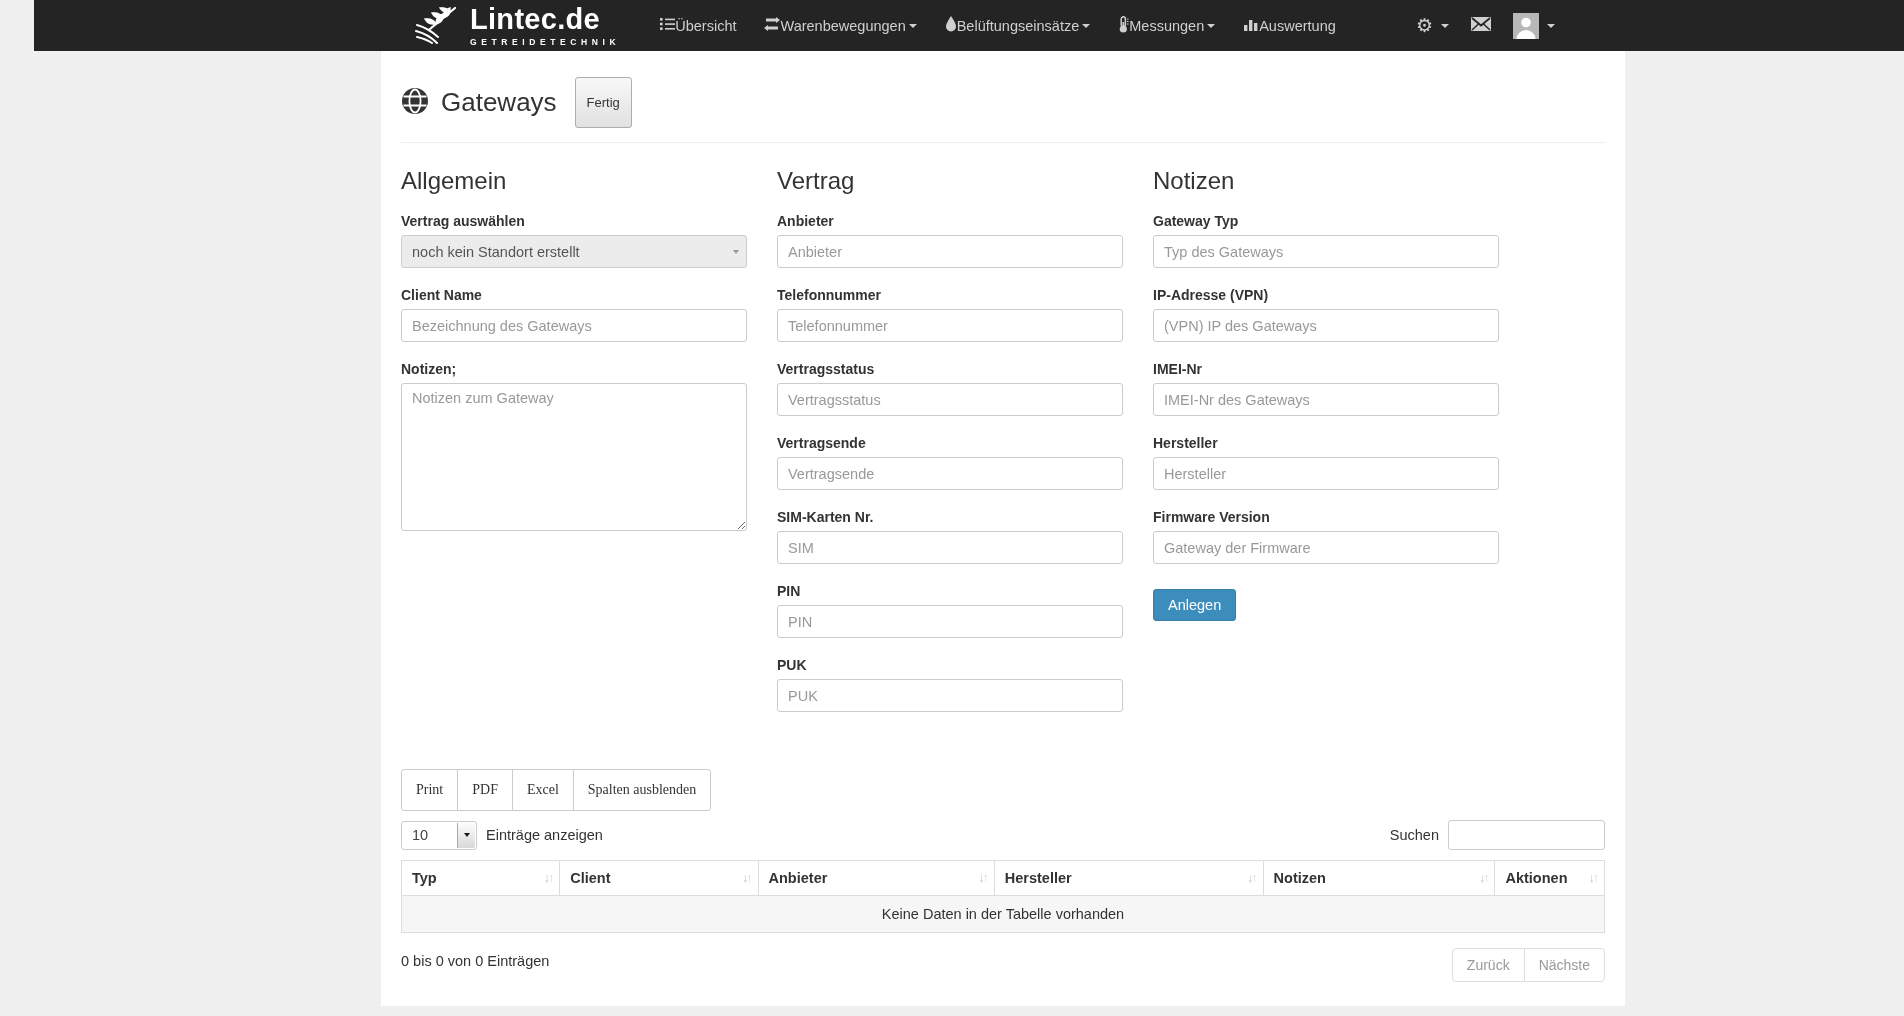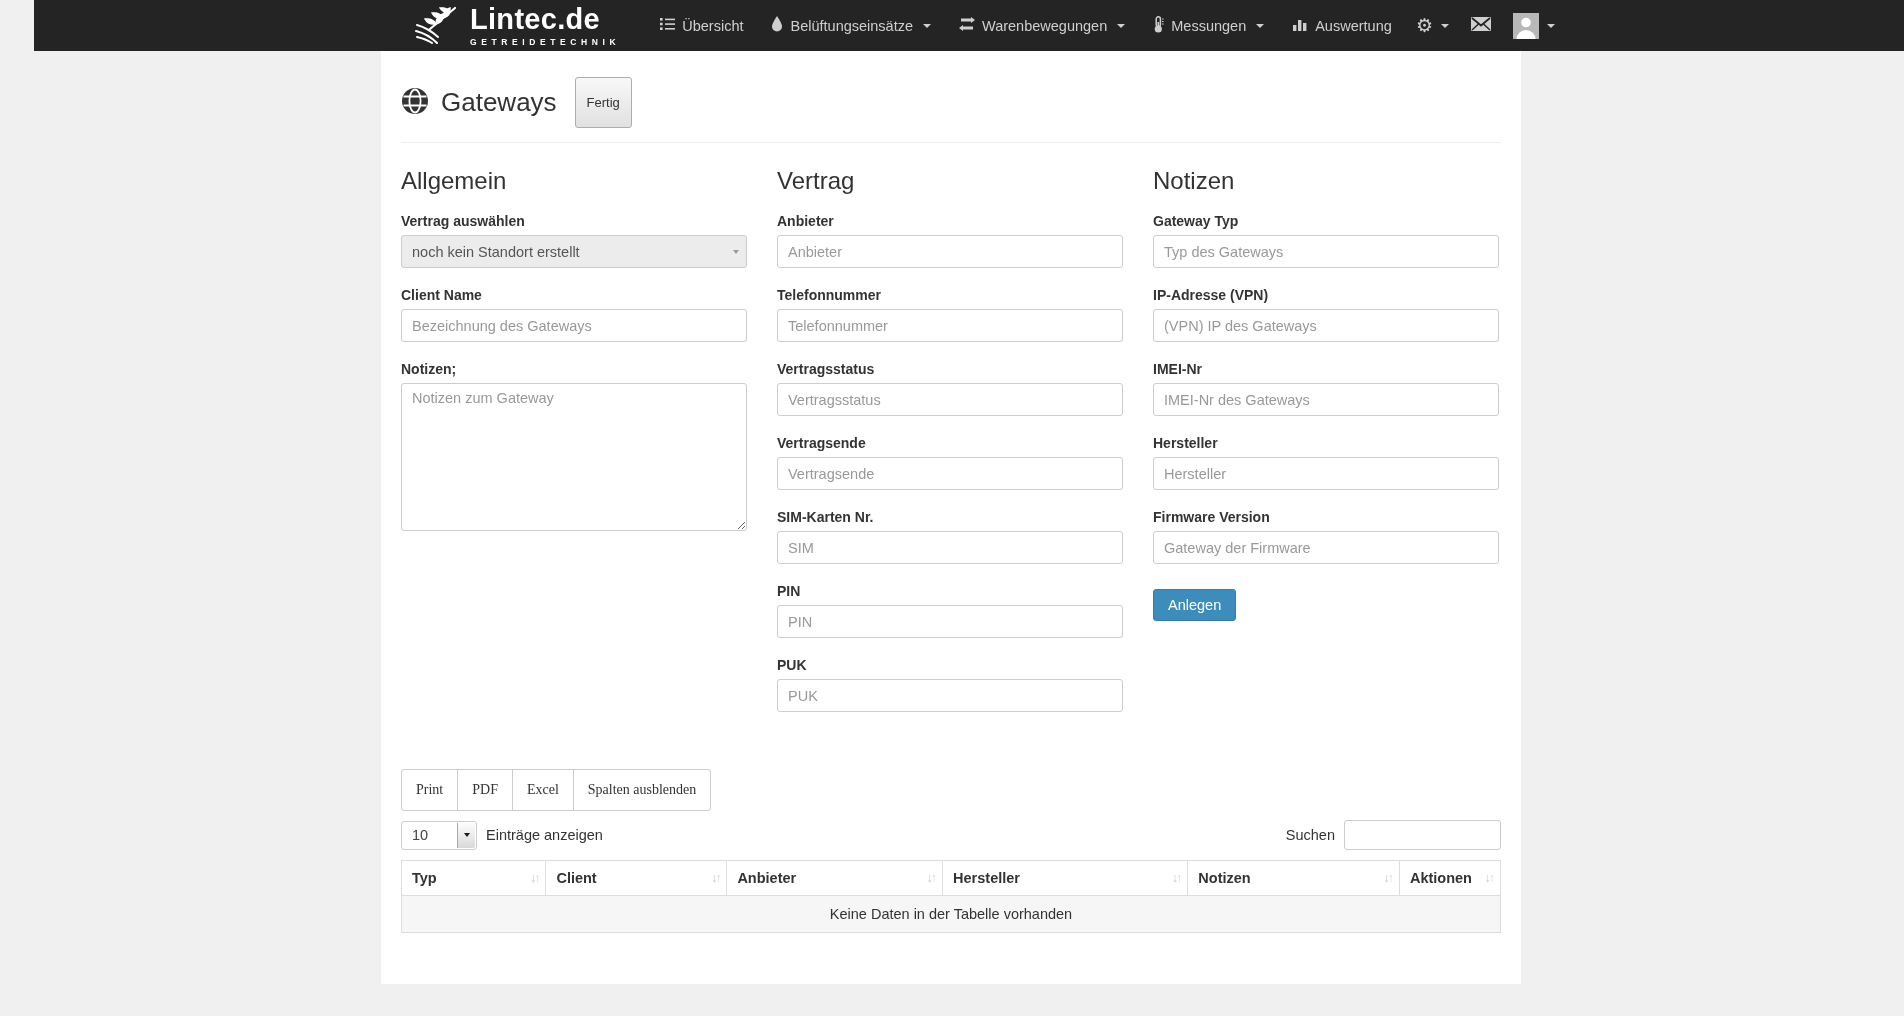--- a/index.html
+++ b/index.html
@@ -11,29 +11,29 @@
     color: #333;
   }
   
   .navbar { height: 51px; background: #242424; margin-left: 34px; }
   .nav-inner { width: 1140px; margin-left: 381px; height: 100%; display: flex; align-items: center; }
   .brand { display: flex; align-items: center; gap: 9px; margin-right: 26px; cursor: pointer; text-decoration: none; }
   .brand-text { display: flex; flex-direction: column; }
   .brand-title { color: #fff; font-size: 29px; font-weight: bold; line-height: 1; letter-spacing: 0.3px; }
   .brand-sub { color: #fff; font-size: 8.5px; font-weight: bold; letter-spacing: 4.6px; margin-top: 3px; }
   .nav-links { display: flex; height: 100%; }
-  .nav-link { display: flex; align-items: center; gap: 7px; padding: 0 14px; color: #cfcfcf; font-size: 14.5px; cursor: pointer; }
+  .nav-link { display: flex; align-items: center; padding: 0 14px; color: #cfcfcf; font-size: 14.5px; cursor: pointer; }
   .caret { width: 0; height: 0; border-left: 4px solid transparent; border-right: 4px solid transparent; border-top: 4px solid #cfcfcf; margin-left: 3px; }
   .nav-right { margin-left: auto; display: flex; align-items: center; gap: 22px; }
   .nav-tool { display: flex; align-items: center; gap: 5px; cursor: pointer; }
   .gear-glyph { color: #cfcfcf; font-size: 19px; line-height: 1; font-family: "DejaVu Sans", sans-serif; }
   .avatar-box { width: 26px; height: 26px; background: #b8b8b8; display: inline-block; overflow: hidden; }
 
   
-  .card { width: 1140px; margin-left: 381px; min-height: 933px; background: #fff; padding: 20px 20px 24px 20px; }
+  .card { width: 1244px; margin-left: 381px; min-height: 933px; background: #fff; padding: 20px 20px 24px 20px; }
   .page-header { display: flex; align-items: center; gap: 12px; margin-top: 6px; }
   .page-title { font-size: 26px; font-weight: 400; color: #333; margin: 0; }
   .fertig-btn { font-size: 13px; color: #333; padding: 17px 11px; background: linear-gradient(#f8f8f8, #e1e1e1); border: 1px solid #adadad; border-radius: 3px; margin-left: 6px; cursor: pointer; font-family: inherit; }
   .title-rule { border: 0; border-top: 1px solid #eee; margin: 14px 0 0 0; }
 
   .columns { display: flex; gap: 30px; }
   .form-col { width: 346px; }
   .section-heading { font-size: 24px; font-weight: 400; color: #333; margin: 24px 0 18px 0; }
   .form-group { margin-bottom: 19px; }
   .form-label { display: block; font-size: 14px; font-weight: bold; color: #333; margin-bottom: 6px; }
@@ -119,35 +119,35 @@
             <rect y="5.7" width="2.6" height="2.6"></rect>
               <rect x="5" y="6.3" width="10" height="1.6"></rect>
             <rect y="10.4" width="2.6" height="2.6"></rect>
               <rect x="5" y="11" width="10" height="1.6"></rect>
           </svg>
         </span>
         <span>Übersicht</span>
       </a>
       <a class="nav-link">
         <span>
-          <svg width="12" height="16" viewBox="0 0 12 16">
-            <path d="M6 0 C6 0 1 7 1 10.5 a5 5 0 0 0 10 0 C11 7 6 0 6 0 Z" fill="#cfcfcf"></path>
-          </svg>
-        </span>
-        <span>Belüftungseinsätze</span>
-        <span class="caret"></span>
-      </a>
-      <a class="nav-link">
-        <span>
           <svg width="16" height="14" viewBox="0 0 16 14" fill="#cfcfcf">
             <path d="M12 0 L16 3 L12 6 L12 4.4 L2 4.4 L2 1.6 L12 1.6 Z"></path>
             <path d="M4 8 L0 11 L4 14 L4 12.4 L14 12.4 L14 9.6 L4 9.6 Z"></path>
           </svg>
         </span>
         <span>Warenbewegungen</span>
+        <span class="caret"></span>
+      </a>
+      <a class="nav-link">
+        <span>
+          <svg width="12" height="16" viewBox="0 0 12 16">
+            <path d="M6 0 C6 0 1 7 1 10.5 a5 5 0 0 0 10 0 C11 7 6 0 6 0 Z" fill="#cfcfcf"></path>
+          </svg>
+        </span>
+        <span>Belüftungseinsätze</span>
         <span class="caret"></span>
       </a>
       <a class="nav-link">
         <span>
           <svg width="11" height="17" viewBox="0 0 11 17">
             <rect x="3.2" y="0.8" width="4.2" height="10" rx="2.1" fill="none" stroke="#cfcfcf" stroke-width="1.5"></rect>
             <circle cx="5.3" cy="13" r="3.6" fill="#cfcfcf"></circle>
             <rect x="4.5" y="6" width="1.7" height="7" fill="#cfcfcf"></rect>
             <path d="M9 3 h1.6 M9 5.5 h1.6 M9 8 h1.6" stroke="#cfcfcf" stroke-width="1"></path>
           </svg>
@@ -337,14 +337,21 @@
           <th><span>Aktionen</span><span class="sort-icons"><span class="s-down">↓</span><span class="s-up">↑</span></span></th>
         </tr>
       </thead>
       <tbody>
         <tr>
           <td class="empty-cell" colspan="6">Keine Daten in der Tabelle vorhanden</td>
         </tr>
       </tbody>
     </table>
 
+    <div class="table-footer">
+      <div class="info-text">0 bis 0 von 0 Einträgen</div>
+      <div class="pagination">
+        <button class="pg-btn">Zurück</button>
+        <button class="pg-btn">Nächste</button>
+      </div>
+    </div>
   </div>
 </div>
 
 </body></html>

